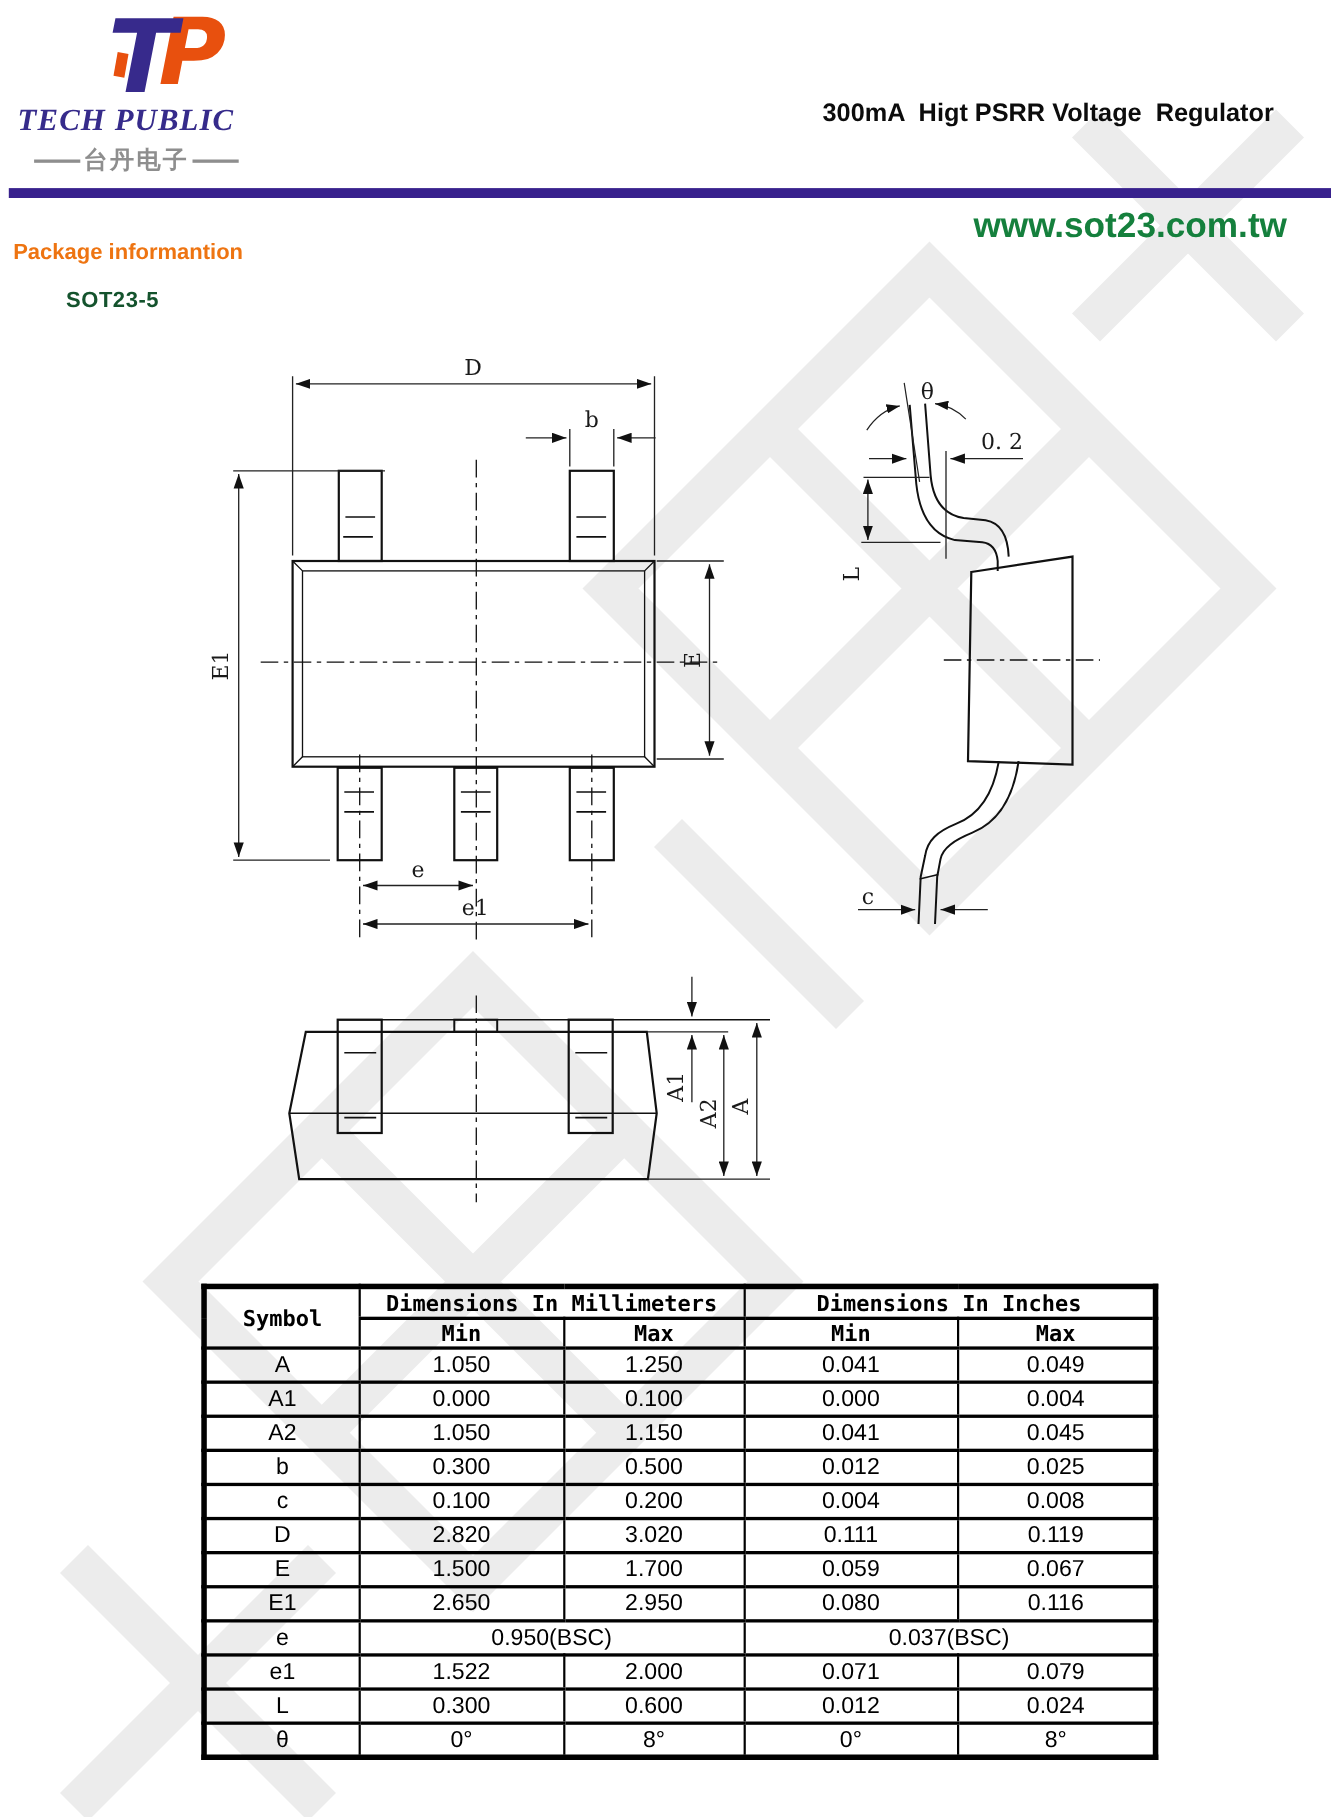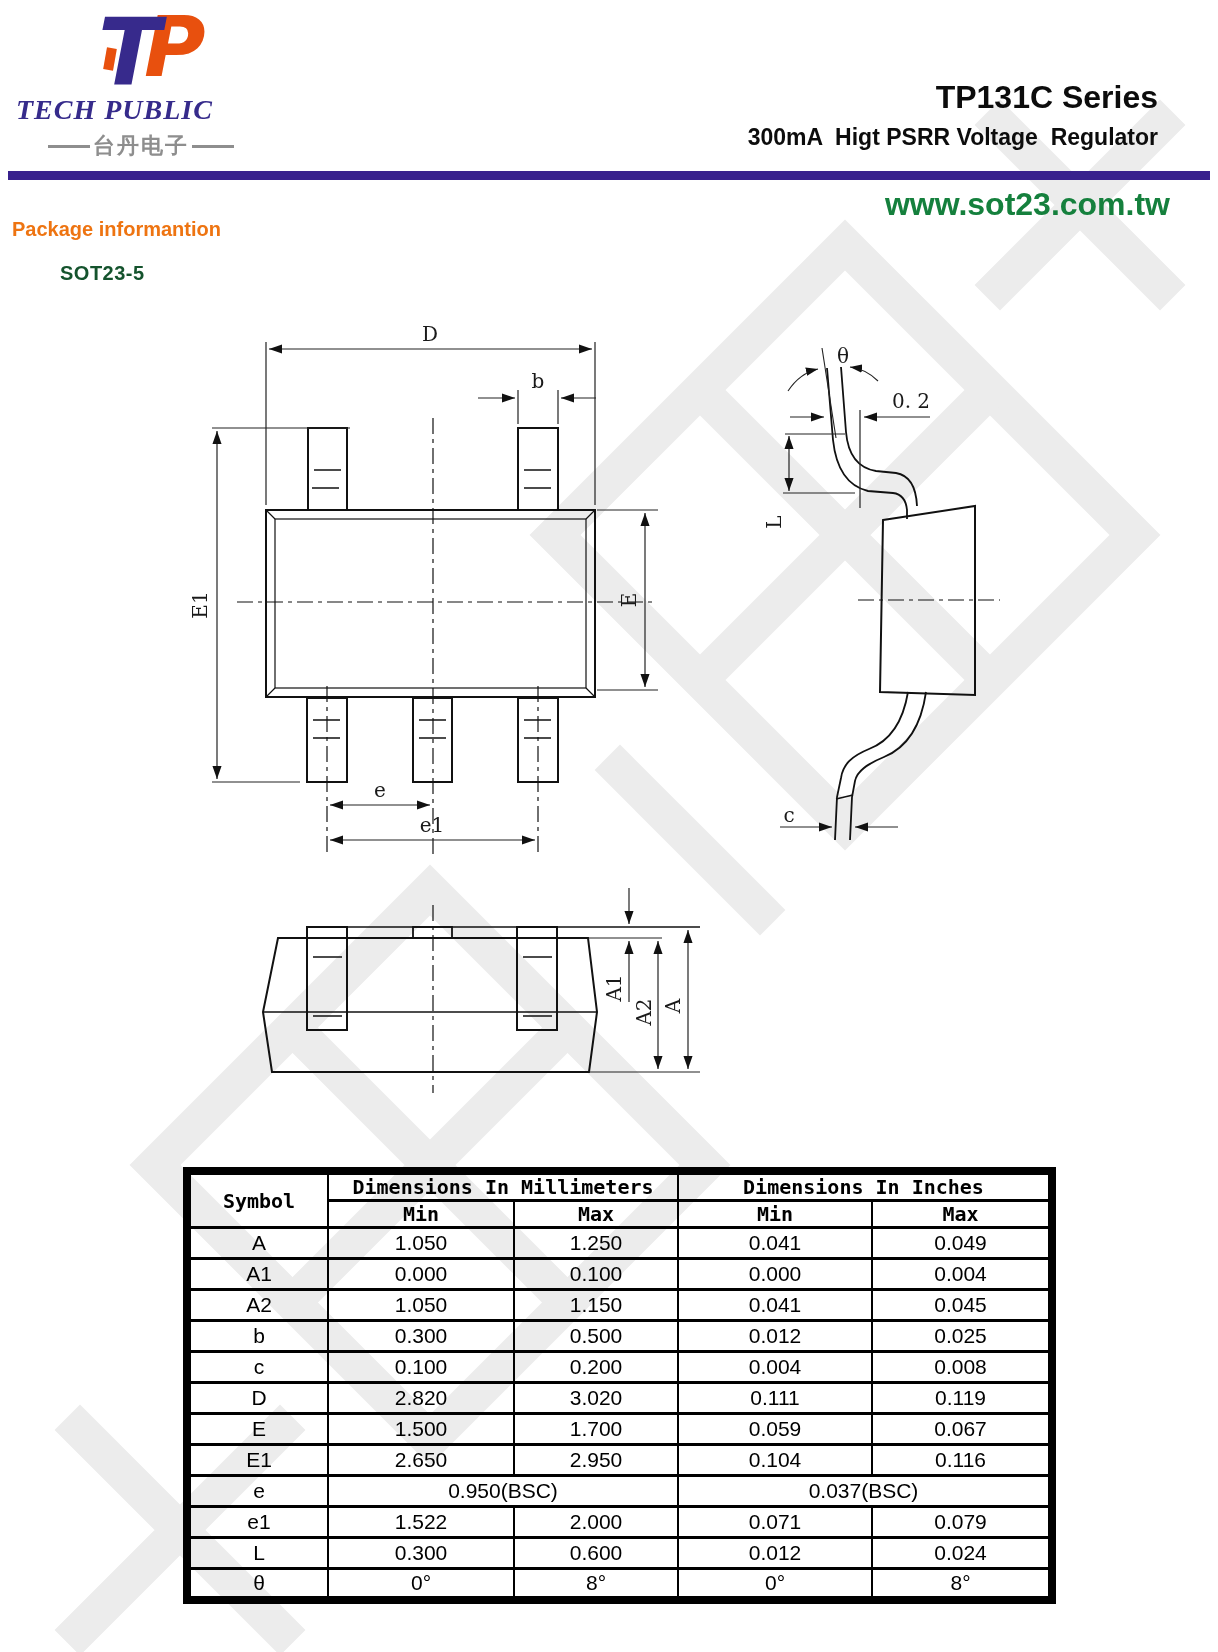--- a/index.html
+++ b/index.html
@@ -5,40 +5,40 @@
   html,body{margin:0;padding:0;background:#ffffff;}
   #page{position:relative;width:1218px;height:1652px;background:#ffffff;overflow:hidden;
         font-family:"Liberation Sans",sans-serif;color:#111;}
   
   #watermark{position:absolute;left:0;top:0;z-index:0;}
   
   .logo-mark{position:absolute;left:86px;top:4px;z-index:2;}
   .company-name{position:absolute;left:16px;top:94px;width:240px;z-index:2;
     font-family:Liberation Serif, serif;font-size:28px;font-weight:bold;font-style:italic;
     color:#362b8b;letter-spacing:1px;white-space:nowrap;}
-  .company-cn{position:absolute;left:36px;top:131px;width:210px;z-index:2;display:flex;align-items:center;justify-content:center;gap:3px;}
+  .company-cn{position:absolute;left:19px;top:131px;width:210px;z-index:2;display:flex;align-items:center;justify-content:center;gap:3px;}
   .company-cn .dash{height:3px;background:#8e8e8e;flex:0 0 42px;}
   .company-cn .cn-text{font-size:22px;font-weight:bold;color:#8e8e8e;letter-spacing:2px;white-space:nowrap;}
   .header-right{position:absolute;right:60px;top:80px;text-align:right;z-index:2;}
   .series-title{font-size:32px;font-weight:bold;color:#0c0c0c;letter-spacing:0px;line-height:1.1;}
   .product-subtitle{font-size:23px;font-weight:bold;color:#0c0c0c;margin-top:9px;white-space:pre;}
   .rule{position:absolute;left:8px;right:8px;top:171px;height:9px;background:#38218d;z-index:2;}
   .website{position:absolute;right:48px;top:186px;font-size:32px;font-weight:bold;color:#15803d;z-index:2;}
   .section-title{position:absolute;left:12px;top:218px;font-size:20px;font-weight:bold;color:#ee7411;z-index:2;}
   .package-name{position:absolute;left:16px;top:262px;font-size:20px;font-weight:bold;color:#14532d;letter-spacing:0.5px;z-index:2;margin-left:44px;}
   
   #drawings{position:absolute;left:0;top:0;z-index:1;}
   #drawings text{font-family:"DejaVu Serif",serif;font-size:20px;fill:#1a1a1a;}
   
   .dim-table{position:absolute;left:183px;top:1167px;z-index:2;border-collapse:collapse;table-layout:fixed;
     background:transparent;}
   .dim-table td,.dim-table th{border-left:2px solid #000;border-right:2px solid #000;
     border-top:3px solid #000;border-bottom:3px solid #000;text-align:center;vertical-align:middle;
     padding:0;background:transparent;}
-  .dim-table{border:8px solid #000000;}
+  .dim-table{border:5px solid #000000;}
   .dim-table th{font-family:"DejaVu Sans Mono",monospace;font-weight:bold;font-size:20px;color:#000;}
   .dim-table td{font-family:"Liberation Sans",sans-serif;font-size:21px;color:#000;}
   .hrow1{height:29px;} .hrow2{height:27px;margin-left:17px;}
   .drow{height:31px;}
 </style>
 </head>
 <body>
 
 <div id="page">
 
@@ -60,21 +60,20 @@
     <text x="12" y="80" font-family="DejaVu Sans, sans-serif" font-size="92" font-weight="bold" font-style="italic" fill="#372a8c">T</text>
   </svg>
   <div class="company-name">TECH PUBLIC</div>
   <div class="company-cn">
     <span class="dash"></span>
     <span class="cn-text">台丹电子</span>
     <span class="dash"></span>
   </div>
 
   <div class="header-right">
-    <div class="series-title">TP131C Series</div>
     <div class="product-subtitle">300mA  Higt PSRR Voltage  Regulator</div>
   </div>
 
   <div class="rule"></div>
 
   <div class="website">www.sot23.com.tw</div>
 
   <div class="section-title">Package informantion</div>
   <div class="package-name">SOT23-5</div>
 
@@ -281,21 +280,21 @@
         <td>E</td>
         <td>1.500</td>
         <td>1.700</td>
         <td>0.059</td>
         <td>0.067</td>
       </tr>
       <tr class="drow">
         <td>E1</td>
         <td>2.650</td>
         <td>2.950</td>
-        <td>0.104</td>
+        <td>0.080</td>
         <td>0.116</td>
       </tr>
       <tr class="drow">
         <td>e</td>
         <td colspan="2">0.950(BSC)</td>
         <td colspan="2">0.037(BSC)</td>
       </tr>
       <tr class="drow">
         <td>e1</td>
         <td>1.522</td>

